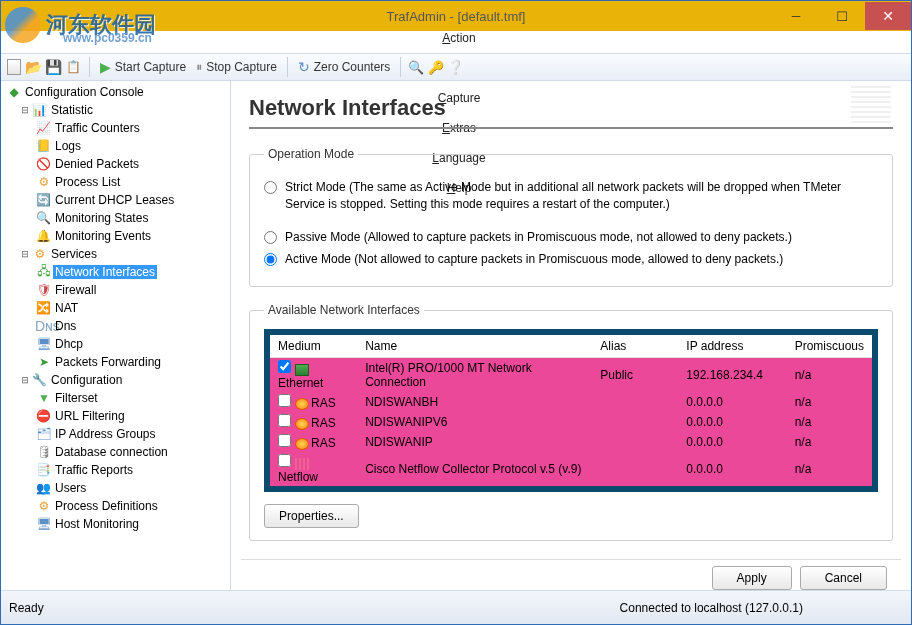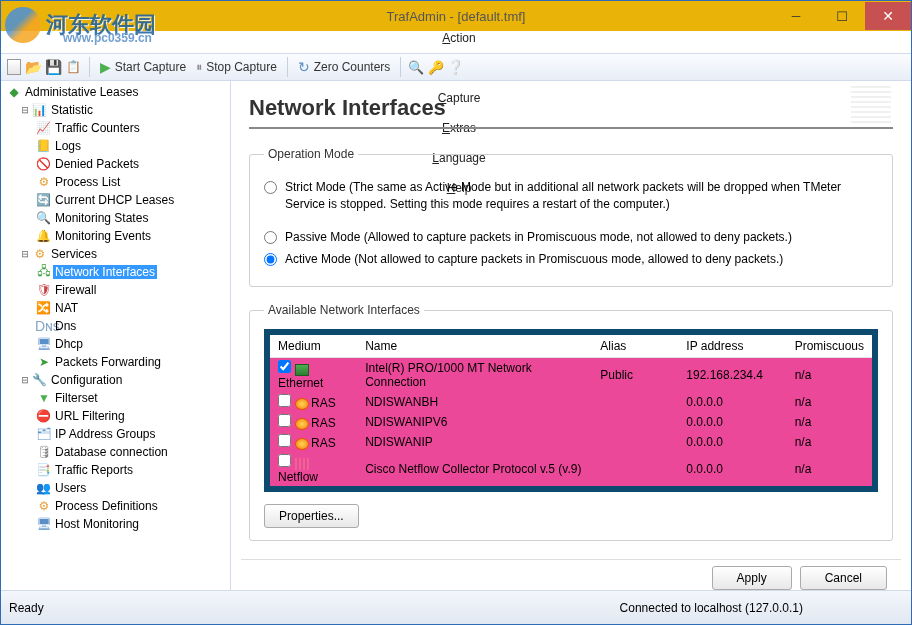--- a/index.html
+++ b/index.html
@@ -139,21 +139,21 @@
   <span class="tb-sep"></span>
   <span class="tb-icon i-mag">🔍</span>
   <span class="tb-icon i-lock">🔑</span>
   <span class="tb-icon i-help">❔</span>
 </div>
 
 <div class="content">
   <div class="tree-panel">
     <div class="tree-node">
         <span class="icon ic-diamond">◆</span>
-        <span class="label">Administative Leases</span>
+        <span class="label">Configuration Console</span>
       </div>
 
     <div class="tree-node tree-indent-1">
         <span class="toggle">⊟</span>
         <span class="icon ic-blue">📊</span>
         <span class="label">Statistic</span>
       </div>
     <div class="tree-node tree-indent-2">
         <span class="icon ic-blue">📈</span>
         <span class="label">Traffic Counters</span>

